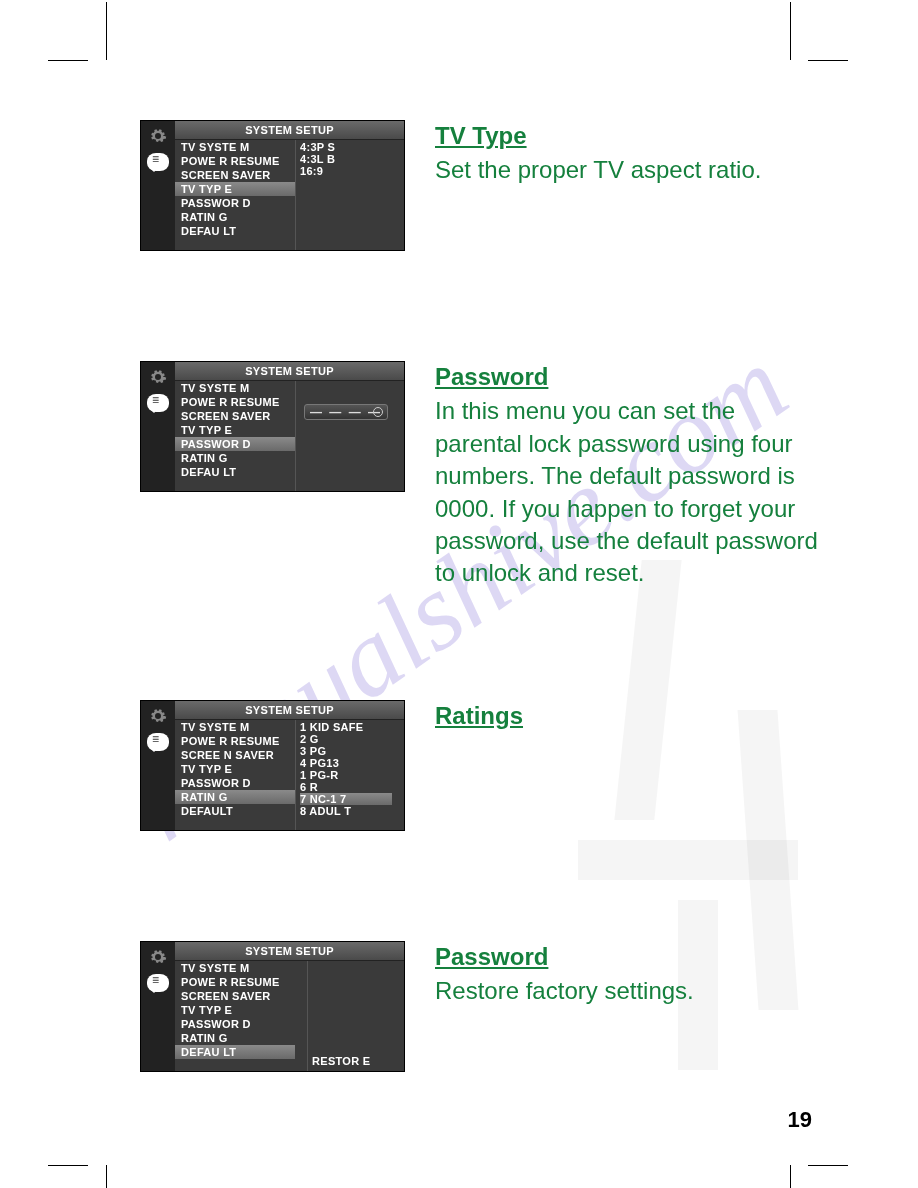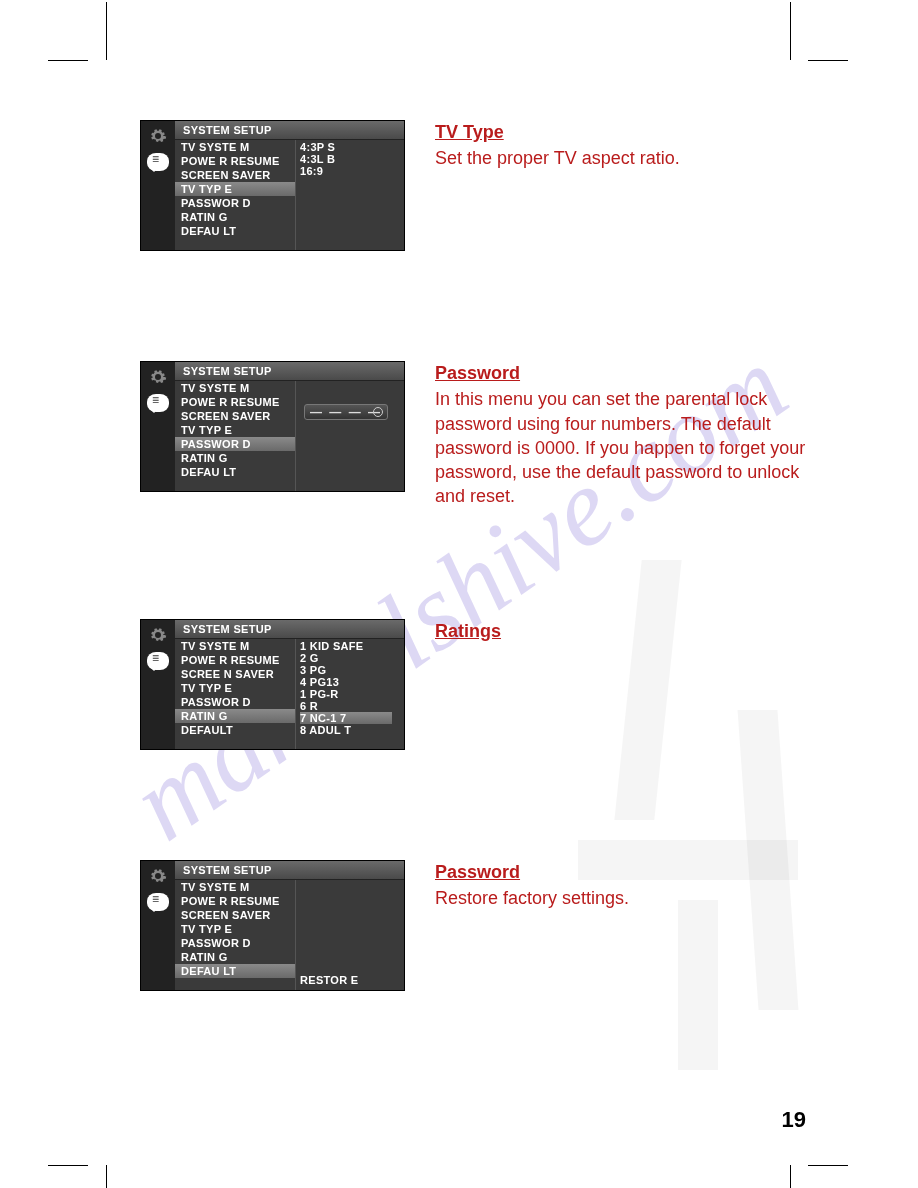--- a/index.html
+++ b/index.html
@@ -95,22 +95,22 @@
   }
   .osd .panel {
     flex:1;
     background:#3a3a3a;
     color:#fff;
     font-size:11px;
     font-weight:bold;
   }
   .osd .titlebar {
     background:linear-gradient(#6a6a6a,#4a4a4a);
-    text-align:left;
-    padding:3px 8px;
+    text-align:center;
+    padding:3px 15px;
     font-size:11px;
     border-bottom:1px solid #222;
   }
   .osd .body {
     display:flex;
   }
   .osd .menu {
     width:120px;
     padding-bottom:12px;
   }
@@ -148,34 +148,34 @@
   .osd .pwbar .dash { color:#ddd; font-size:12px; letter-spacing:2px; }
   .osd .pwbar .lock {
     position:absolute; right:4px; top:2px;
     width:10px;height:10px;
     border:1px solid #ccc;
     border-radius:50%;
   }
 
   .desc {
     flex:1;
-    font-size:18px;
+    font-size:24px;
     line-height:1.35;
-    color:#b91c1c;
+    color:#15803d;
   }
   .desc .h {
     font-weight:bold;
     text-decoration:underline;
     display:block;
     margin-bottom:2px;
   }
 
   .pagenum {
     position:absolute;
-    right:112px;
+    right:106px;
     bottom:55px;
     font-size:22px;
     font-weight:bold;
   }
 </style>
 </head>
 <body>
 
 <div class="crop-tl"></div>
 <div class="crop-tr"></div>
@@ -313,21 +313,21 @@
         <div class="body">
           <div class="menu">
             <div class="item">TV SYSTE M</div>
             <div class="item">POWE R RESUME</div>
             <div class="item">SCREEN  SAVER</div>
             <div class="item">TV TYP E</div>
             <div class="item">PASSWOR D</div>
             <div class="item">RATIN G</div>
             <div class="item sel">DEFAU LT</div>
           </div>
-          <div class="sub" style="display:flex;flex-direction:column;justify-content:flex-end;">
+          <div class="sub" style="display:flex;flex-direction:column;justify-content:flex-end;margin-left:12px;">
             <div class="opt">RESTOR E</div>
           </div>
         </div>
       </div>
     </div>
     <div class="desc">
       <span class="h">Password</span>
       <span>Restore factory settings.</span>
     </div>
   </div>

